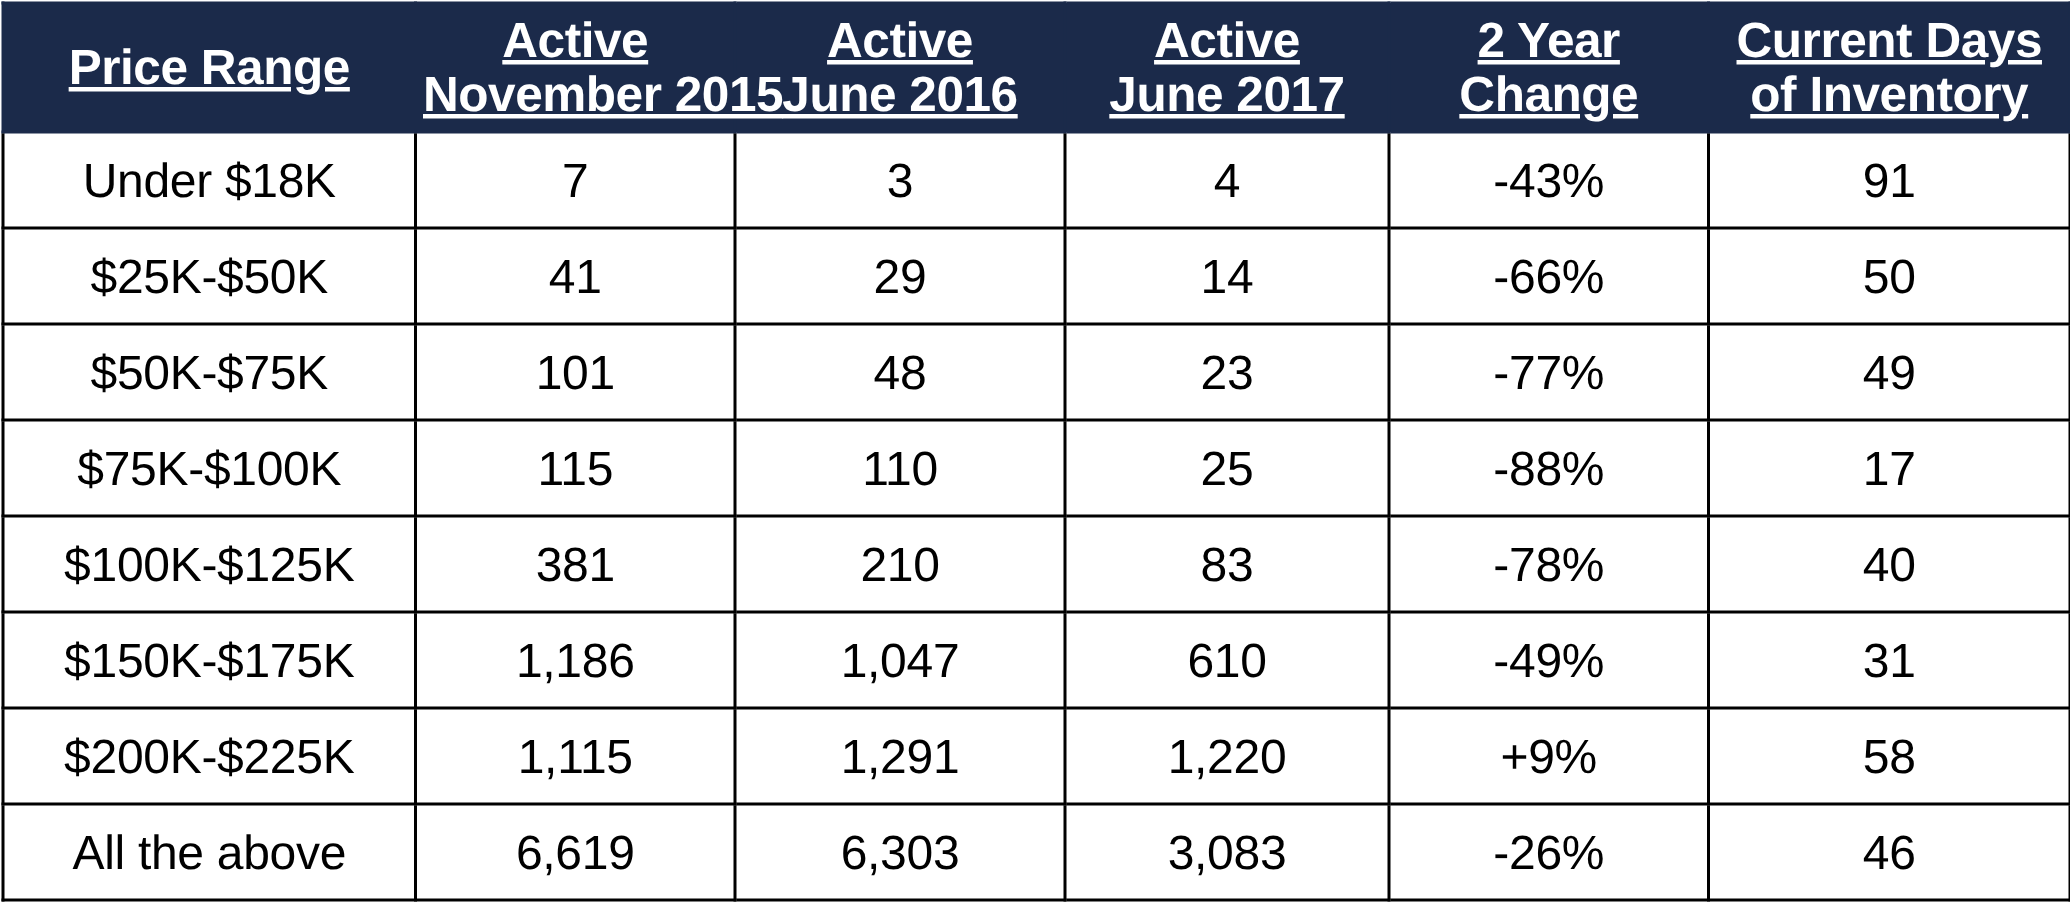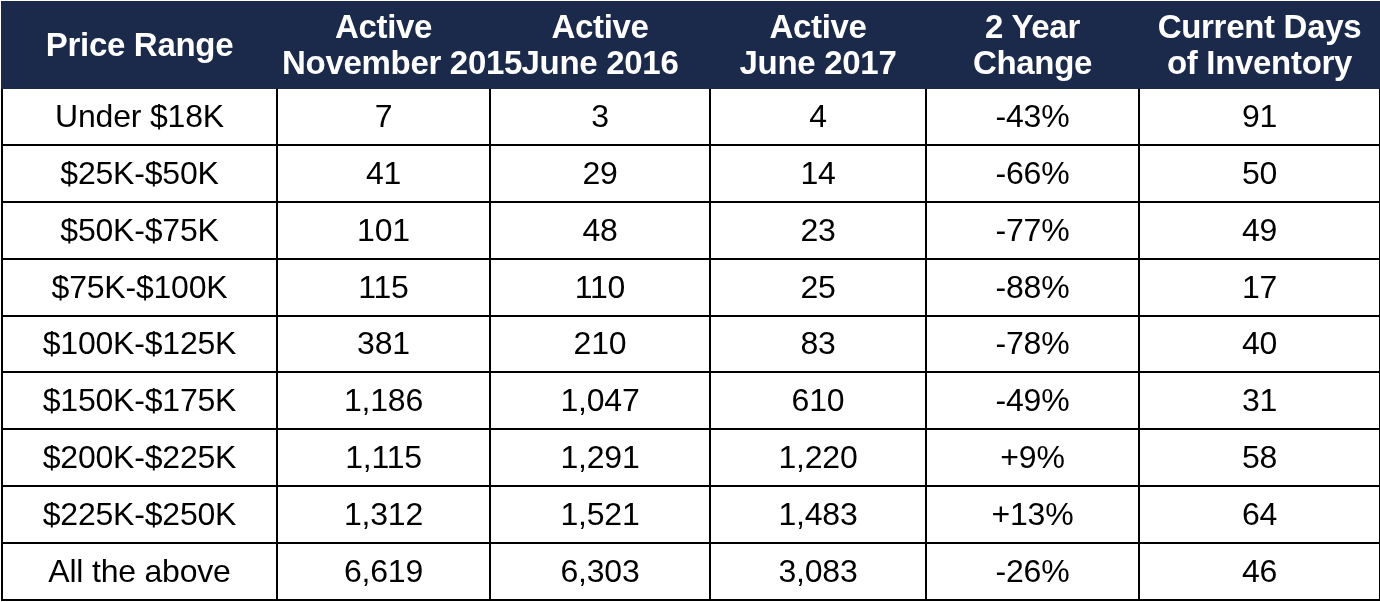--- a/index.html
+++ b/index.html
@@ -45,20 +45,21 @@
     height: 86px;
     box-sizing: border-box;
     letter-spacing: -0.3px;
   }
   thead th.first {
     border-left: 2px solid #1b2a4a;
   }
   thead th .l1, thead th .l2 {
     display: block;
     white-space: nowrap;
+    text-decoration: underline;
   }
   tbody td {
     border: 2px solid #000000;
     font-size: 32px;
     color: #000000;
     text-align: center;
     vertical-align: middle;
     height: 46.5px;
     padding: 0 4px;
     box-sizing: border-box;
@@ -160,28 +161,20 @@
       </tr>
       <tr>
         <td class="label">$200K-$225K</td>
         <td>1,115</td>
         <td>1,291</td>
         <td>1,220</td>
         <td>+9%</td>
         <td>58</td>
       </tr>
       <tr>
-        <td class="label">$225K-$250K</td>
-        <td>1,312</td>
-        <td>1,521</td>
-        <td>1,483</td>
-        <td>+13%</td>
-        <td>64</td>
-      </tr>
-      <tr>
         <td class="label">All the above</td>
         <td>6,619</td>
         <td>6,303</td>
         <td>3,083</td>
         <td>-26%</td>
         <td>46</td>
       </tr>
     </tbody>
   </table>
 </div>

